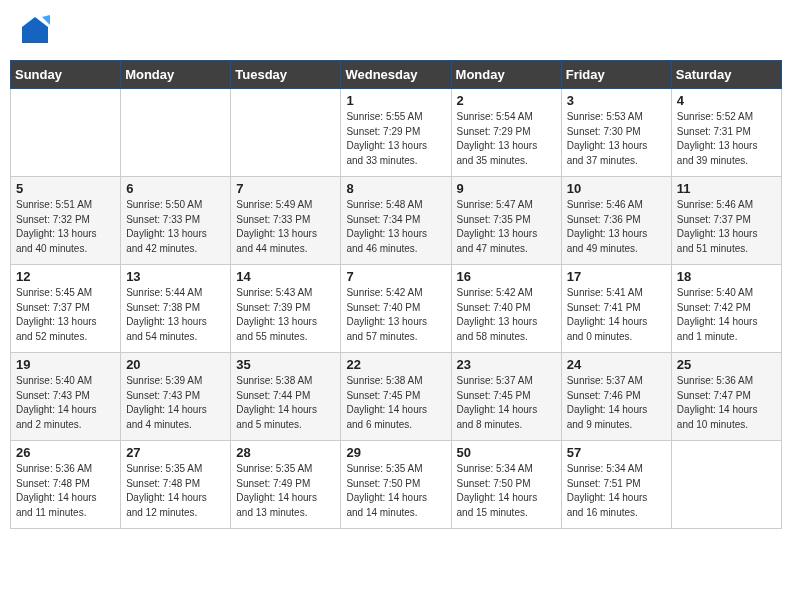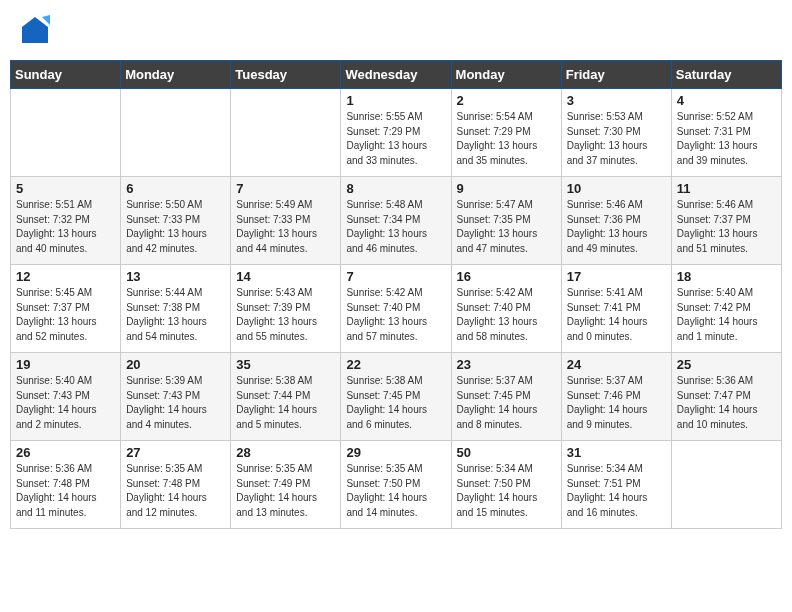--- a/index.html
+++ b/index.html
@@ -255,19 +255,19 @@
         </td>
         <td>
           <span class="day-num">29</span>
           <div class="cell-text">Sunrise: 5:35 AM<br>Sunset: 7:50 PM<br>Daylight: 14 hours and 14 minutes.</div>
         </td>
         <td>
           <span class="day-num">50</span>
           <div class="cell-text">Sunrise: 5:34 AM<br>Sunset: 7:50 PM<br>Daylight: 14 hours and 15 minutes.</div>
         </td>
         <td>
-          <span class="day-num">31</span>
+          <span class="day-num">57</span>
           <div class="cell-text">Sunrise: 5:34 AM<br>Sunset: 7:51 PM<br>Daylight: 14 hours and 16 minutes.</div>
         </td>
         <td class="empty-cell"></td>
       </tr>
     </tbody>
 </table>
 
 </body></html>

